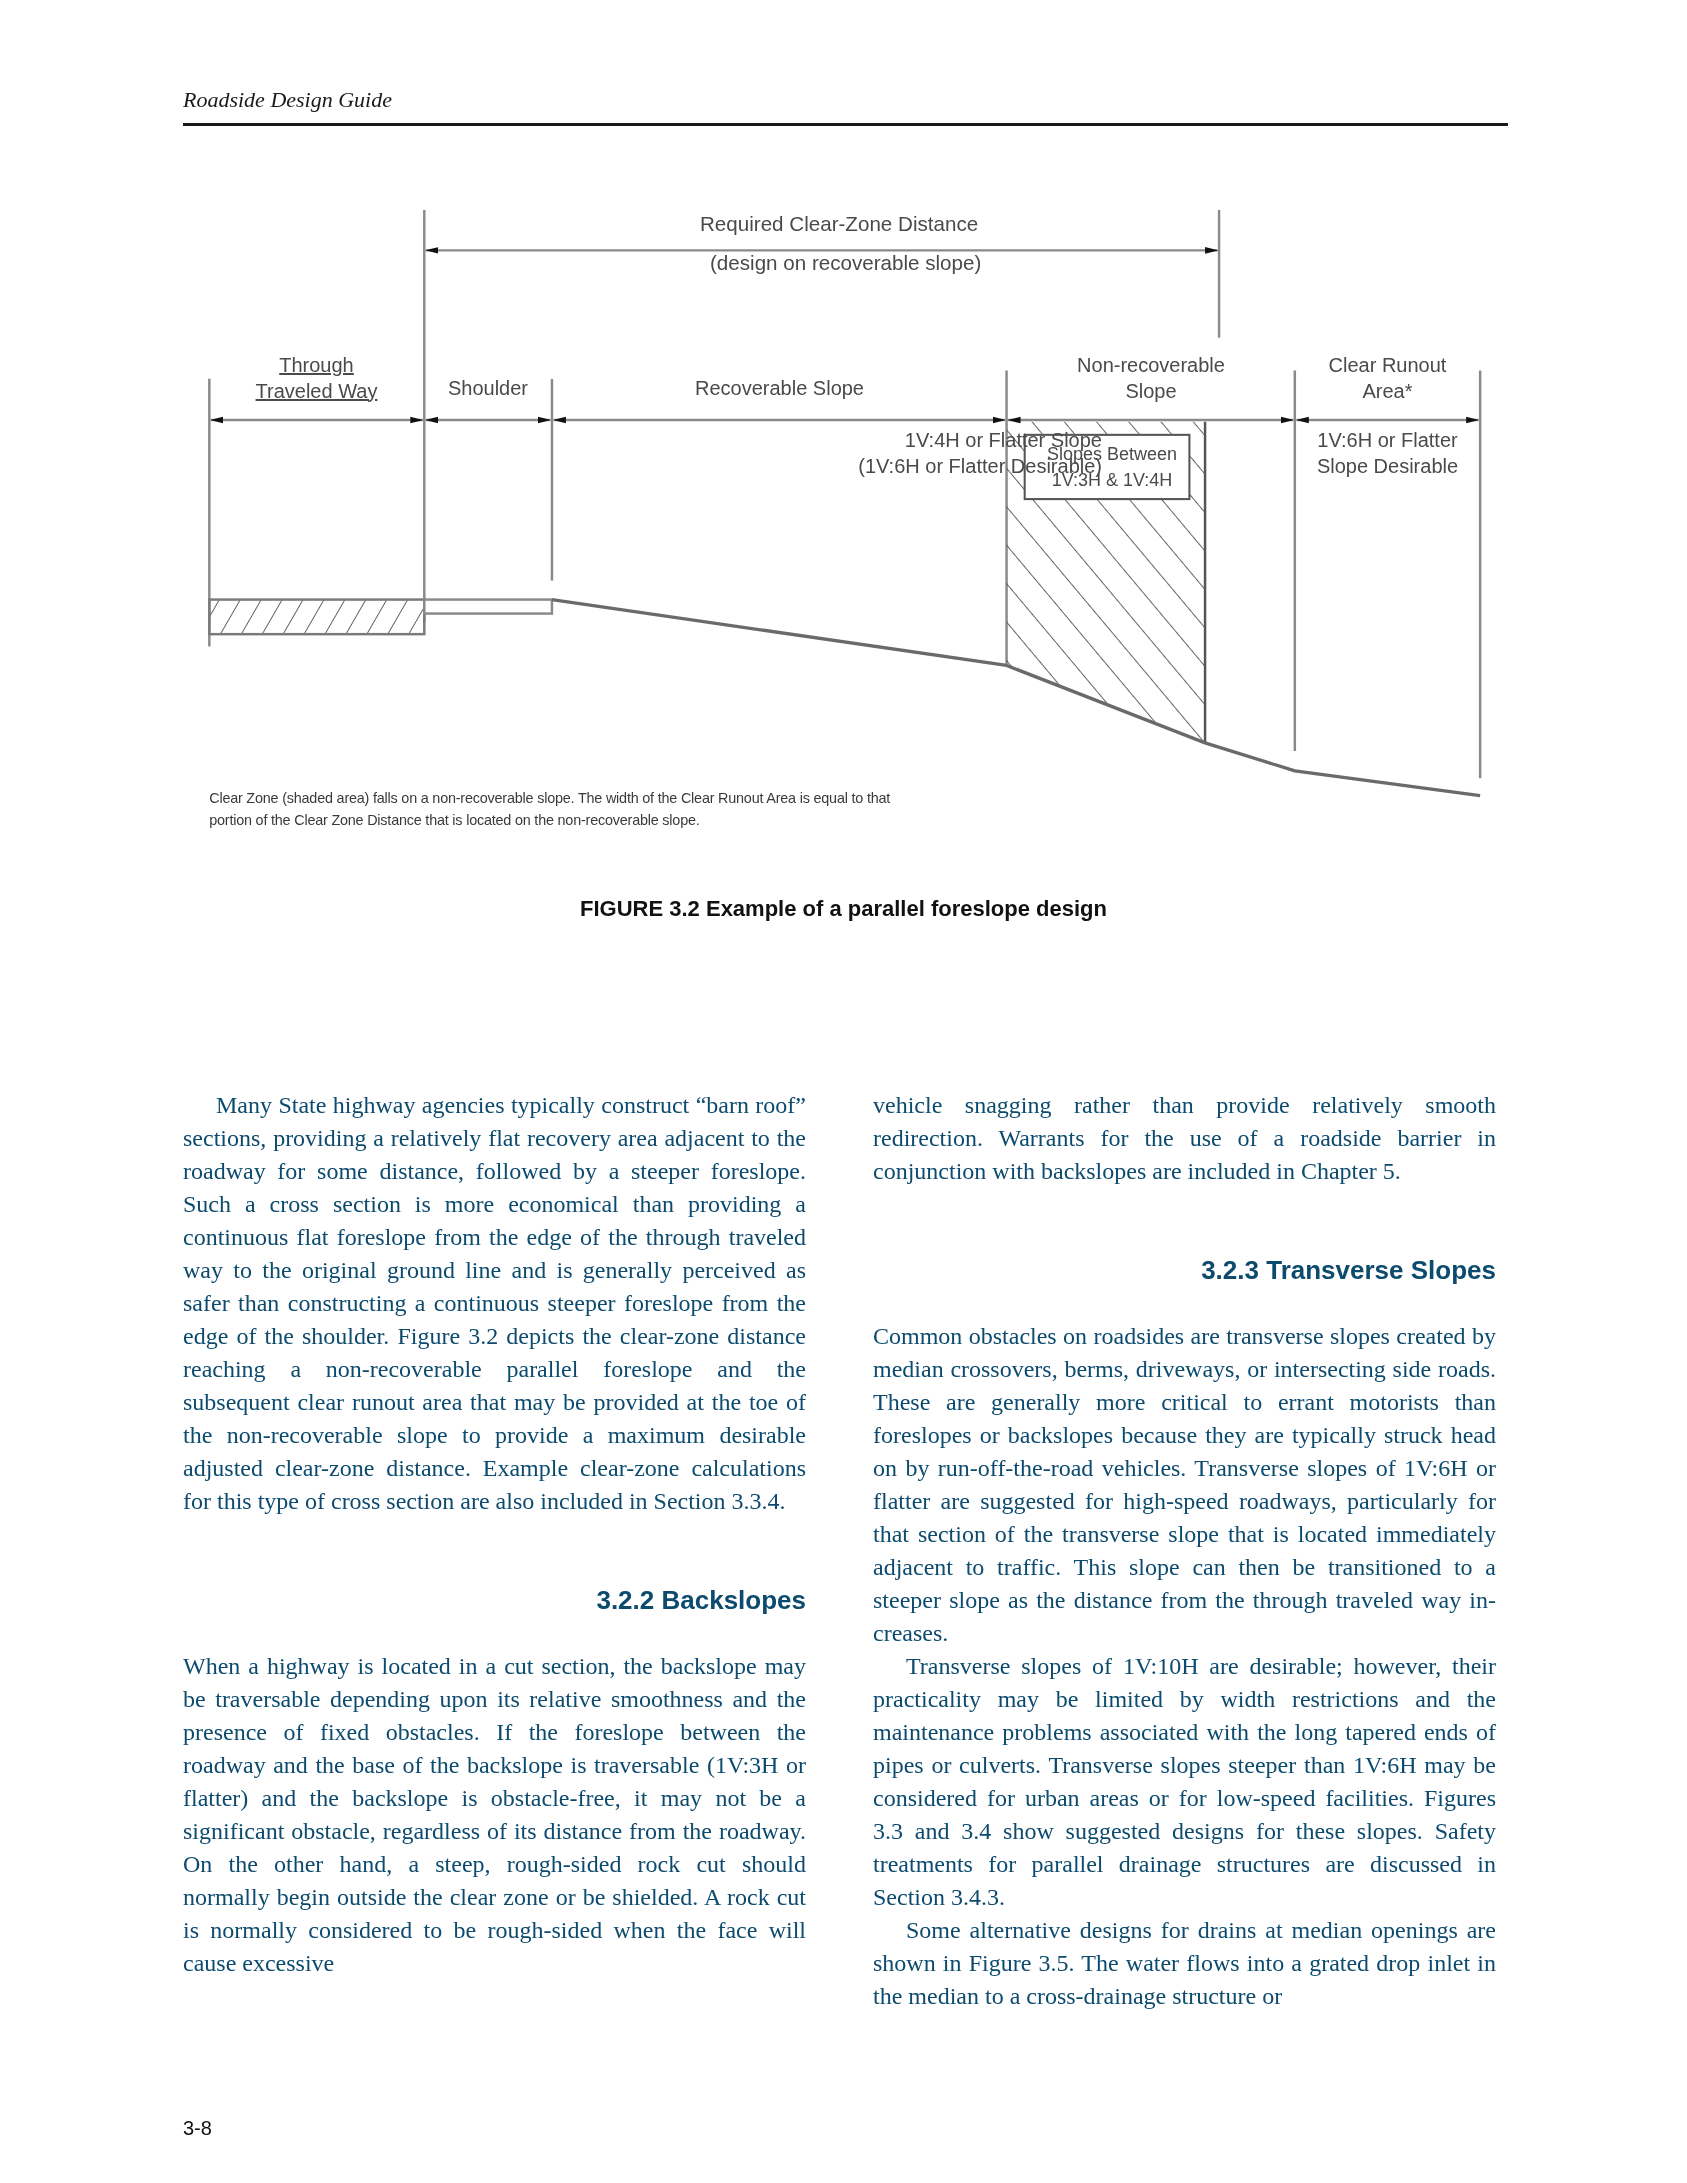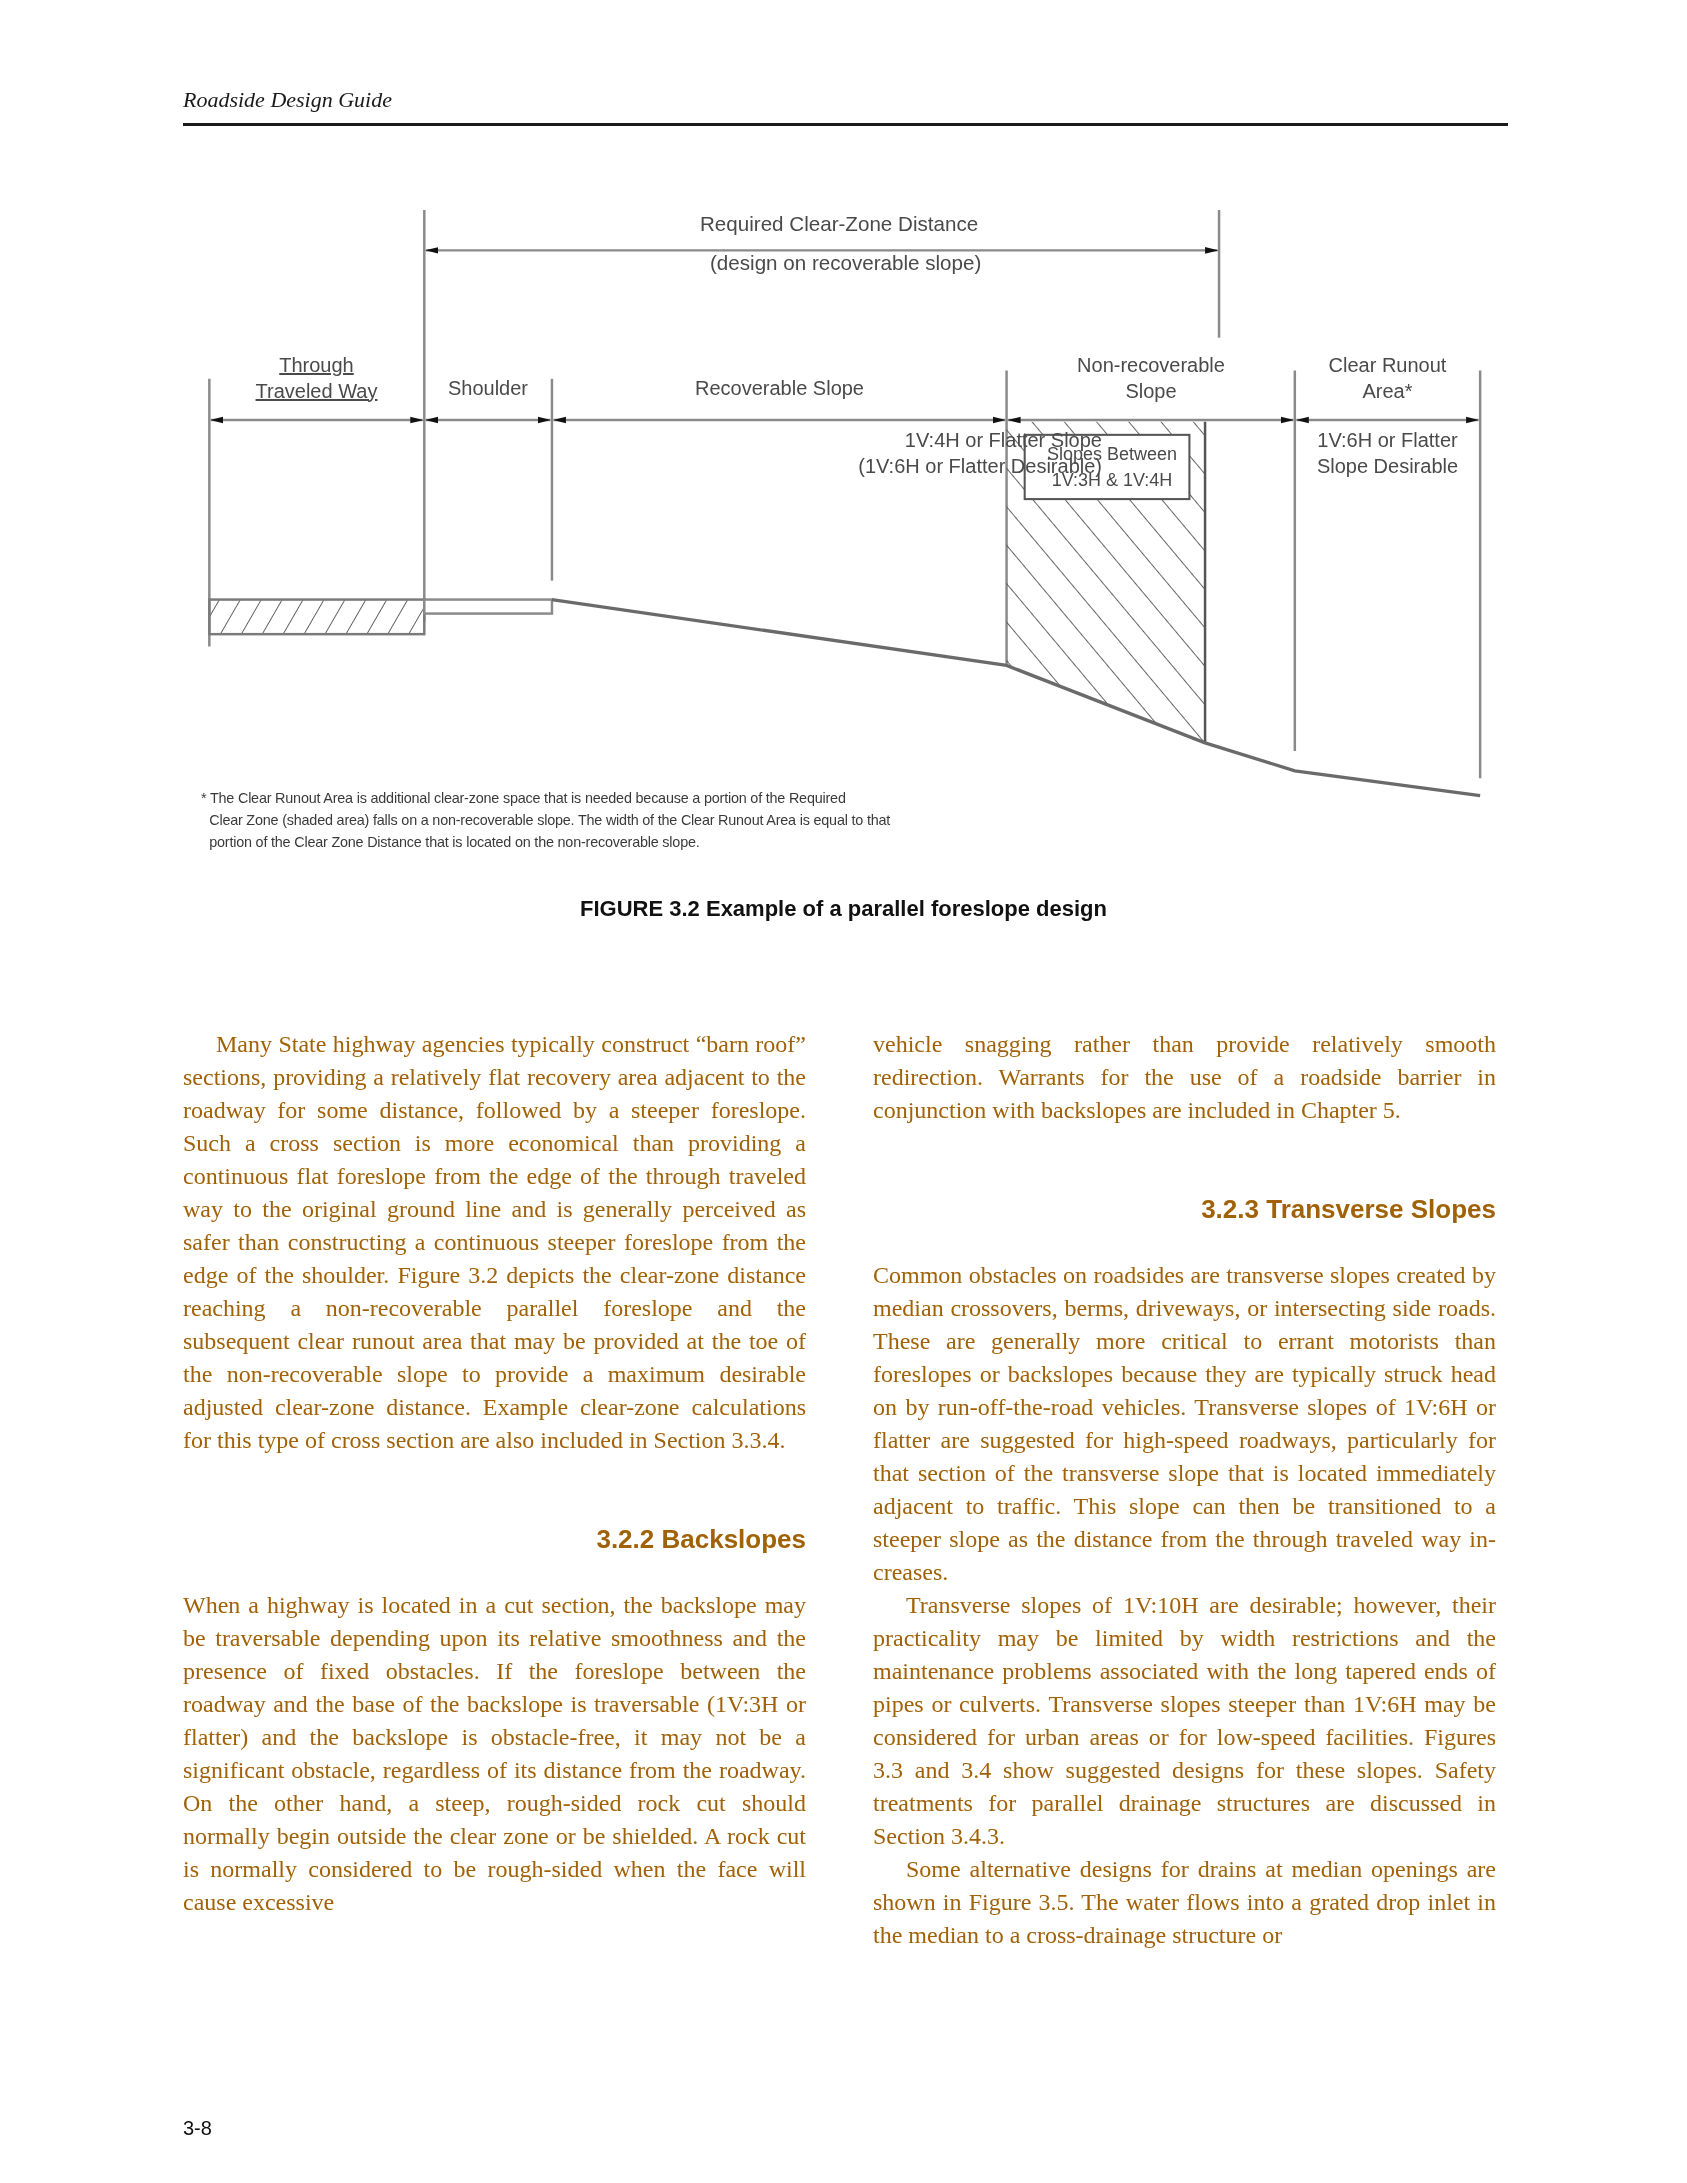--- a/index.html
+++ b/index.html
@@ -18,22 +18,22 @@
     .fig-footnote {
       position: absolute; left: 201px; top: 787px; width: 972px;
       font-family: "Liberation Sans", sans-serif; font-size: 14.4px; color: #3a3a3a; line-height: 22px;
       letter-spacing: -0.2px;
     }
     .fig-caption {
       position: absolute; left: 0; width: 1687px; top: 896px; text-align: center;
       font-family: "Liberation Sans", sans-serif; font-weight: bold; font-size: 22px; color: #111;
     }
     .column {
-      position: absolute; top: 1028px; width: 623px;
-      font-family: "Liberation Serif", serif; font-size: 24px; line-height: 33px; color: #a16207;
+      position: absolute; top: 1089px; width: 623px;
+      font-family: "Liberation Serif", serif; font-size: 24px; line-height: 33px; color: #0c4a6e;
       text-align: justify; hyphens: manual;
     }
     .col-left { left: 183px; }
     .col-right { left: 873px; }
     .column p { margin: 0; }
     .column p.indent { text-indent: 33px; }
     .section-heading {
       font-family: "Liberation Sans", sans-serif; font-weight: bold; font-size: 26px;
       margin: 0; line-height: 33px; text-align: right;
     }
@@ -123,21 +123,20 @@
   <div class="fig-label" style="left:1295px; width:185px; top:353px;">
     <div>Clear Runout</div>
     <div>Area*</div>
   </div>
   <div class="fig-label" style="left:1295px; width:185px; top:428px;">
     <div>1V:6H or Flatter</div>
     <div>Slope Desirable</div>
   </div>
 
   <div class="fig-footnote">
-    <div>* The Clear Runout Area is additional clear-zone space that is needed because a portion of the Required</div>
     <div style="padding-left:8.2px;">Clear Zone (shaded area) falls on a non-recoverable slope.  The width of the Clear Runout Area is equal to that</div>
     <div style="padding-left:8.2px;">portion of the Clear Zone Distance that is located on the non-recoverable slope.</div>
   </div>
 </div>
 
 <div class="fig-caption">FIGURE 3.2  Example of a parallel foreslope design</div>
 
 <div class="column col-left">
   <p class="indent">Many State highway agencies typically construct “barn roof” sections, providing a relatively flat recovery area adjacent to the roadway for some distance, followed by a steeper foreslope. Such a cross section is more economi­cal than providing a continuous flat foreslope from the edge of the through traveled way to the original ground line and is generally perceived as safer than constructing a continuous steeper foreslope from the edge of the shoul­der. Figure 3.2 depicts the clear-zone distance reaching a non-recoverable parallel foreslope and the subsequent clear runout area that may be provided at the toe of the non-recoverable slope to provide a maximum desirable adjusted clear-zone distance. Example clear-zone calcula­tions for this type of cross section are also included in Section 3.3.4.</p>
   <div style="height:66px;"></div>

